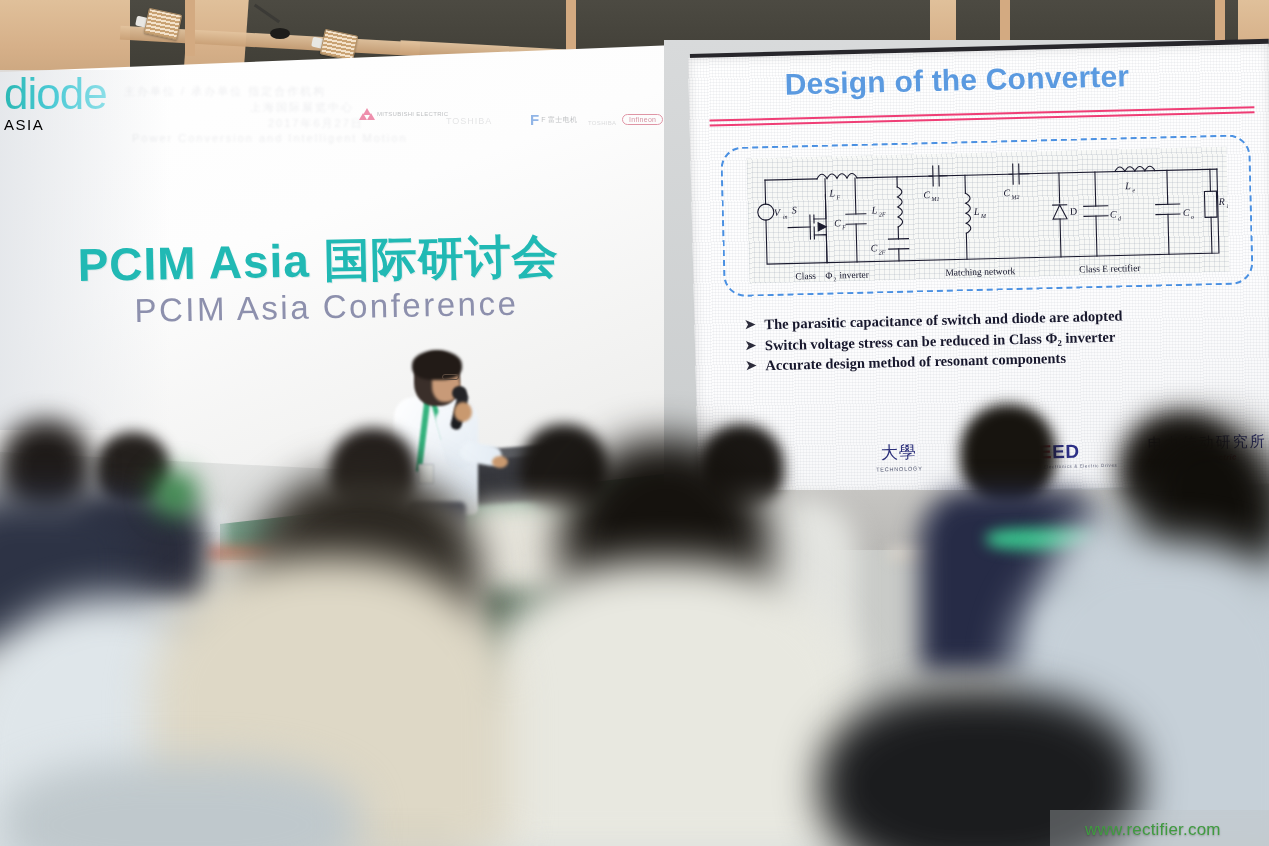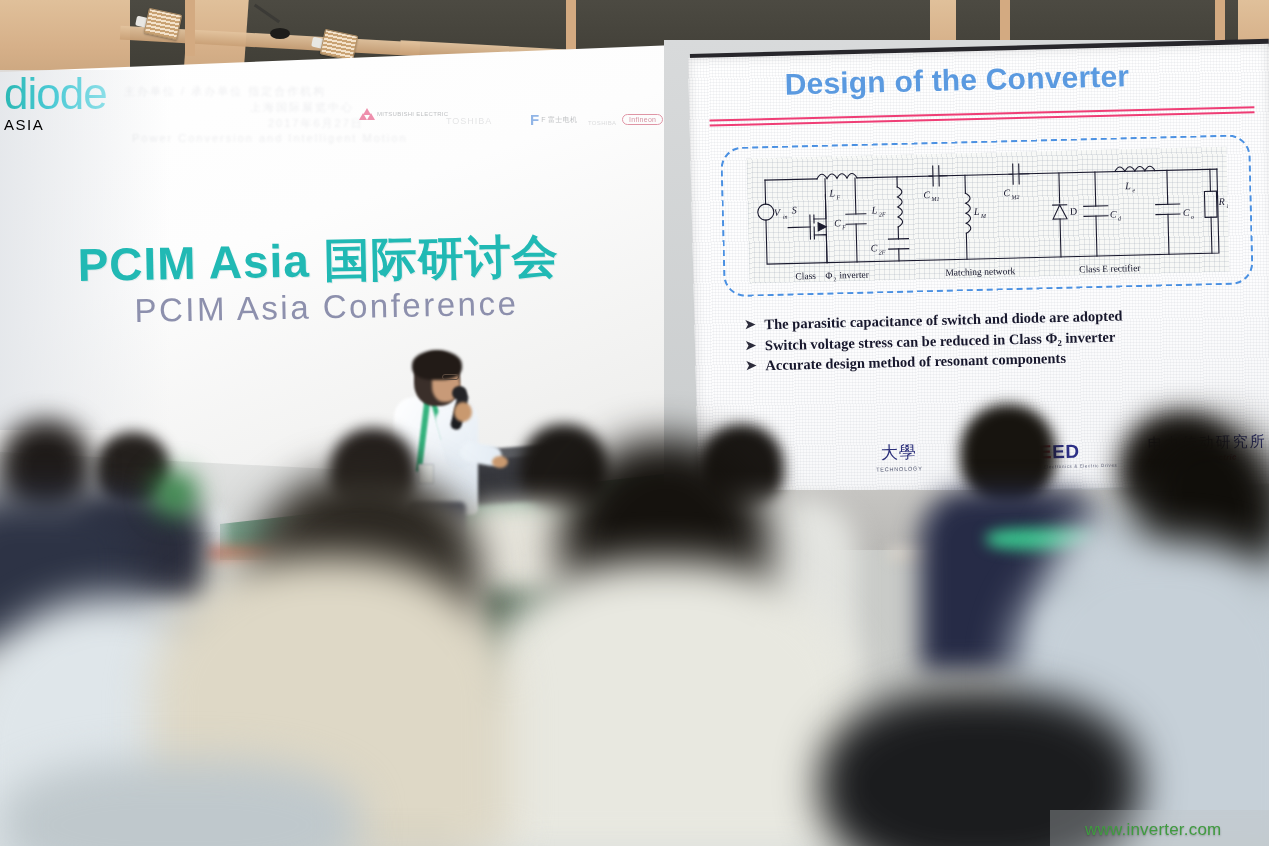--- a/index.html
+++ b/index.html
@@ -623,15 +623,15 @@
   <div class="blob softest" style="left:560px; top:438px; width:210px; height:230px; background:#15120e; border-radius:48% 48% 40% 40%;"></div>
   <div class="blob softest" style="left:470px; top:560px; width:390px; height:300px; background:#e8e8e0; border-radius:46% 46% 12% 12%;"></div>
   <div class="blob softest" style="left:250px; top:470px; width:230px; height:220px; background:#2a2620; border-radius:48%;"></div>
   <div class="blob softest" style="left:150px; top:556px; width:360px; height:300px; background:#ded8c6; border-radius:46% 46% 10% 10%;"></div>
   <div class="blob softest" style="left:1136px; top:424px; width:150px; height:170px; background:#100e0a; border-radius:50%;"></div>
   <div class="blob softest" style="left:1010px; top:540px; width:300px; height:320px; background:#c6d0d8; border-radius:42% 42% 8% 8%;"></div>
   <div class="blob softest" style="left:820px; top:690px; width:320px; height:190px; background:#1b1c1e; border-radius:44%;"></div>
   <div class="blob softest" style="left:0px; top:760px; width:360px; height:130px; background:#bfc8cc; border-radius:40%;"></div>
 
   <div class="wm-plate"></div>
-  <div class="watermark">www.inverter.com</div>
+  <div class="watermark">www.rectifier.com</div>
 
 </div>
 
 </body></html>

